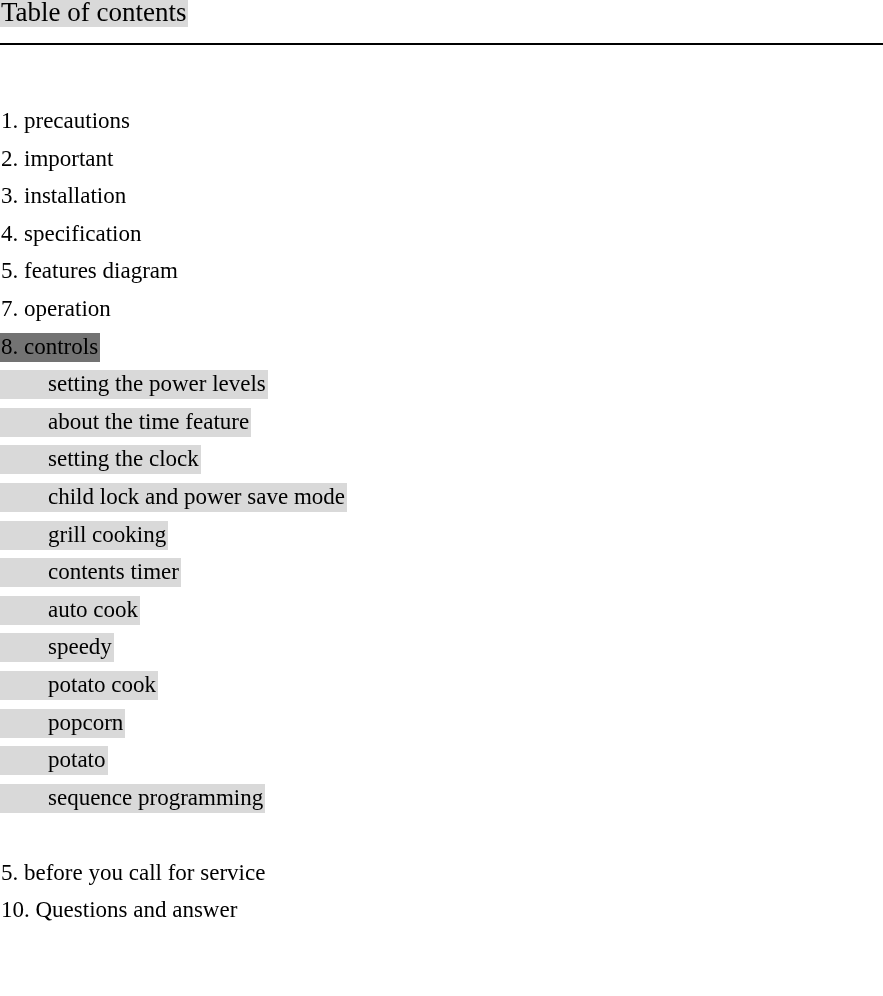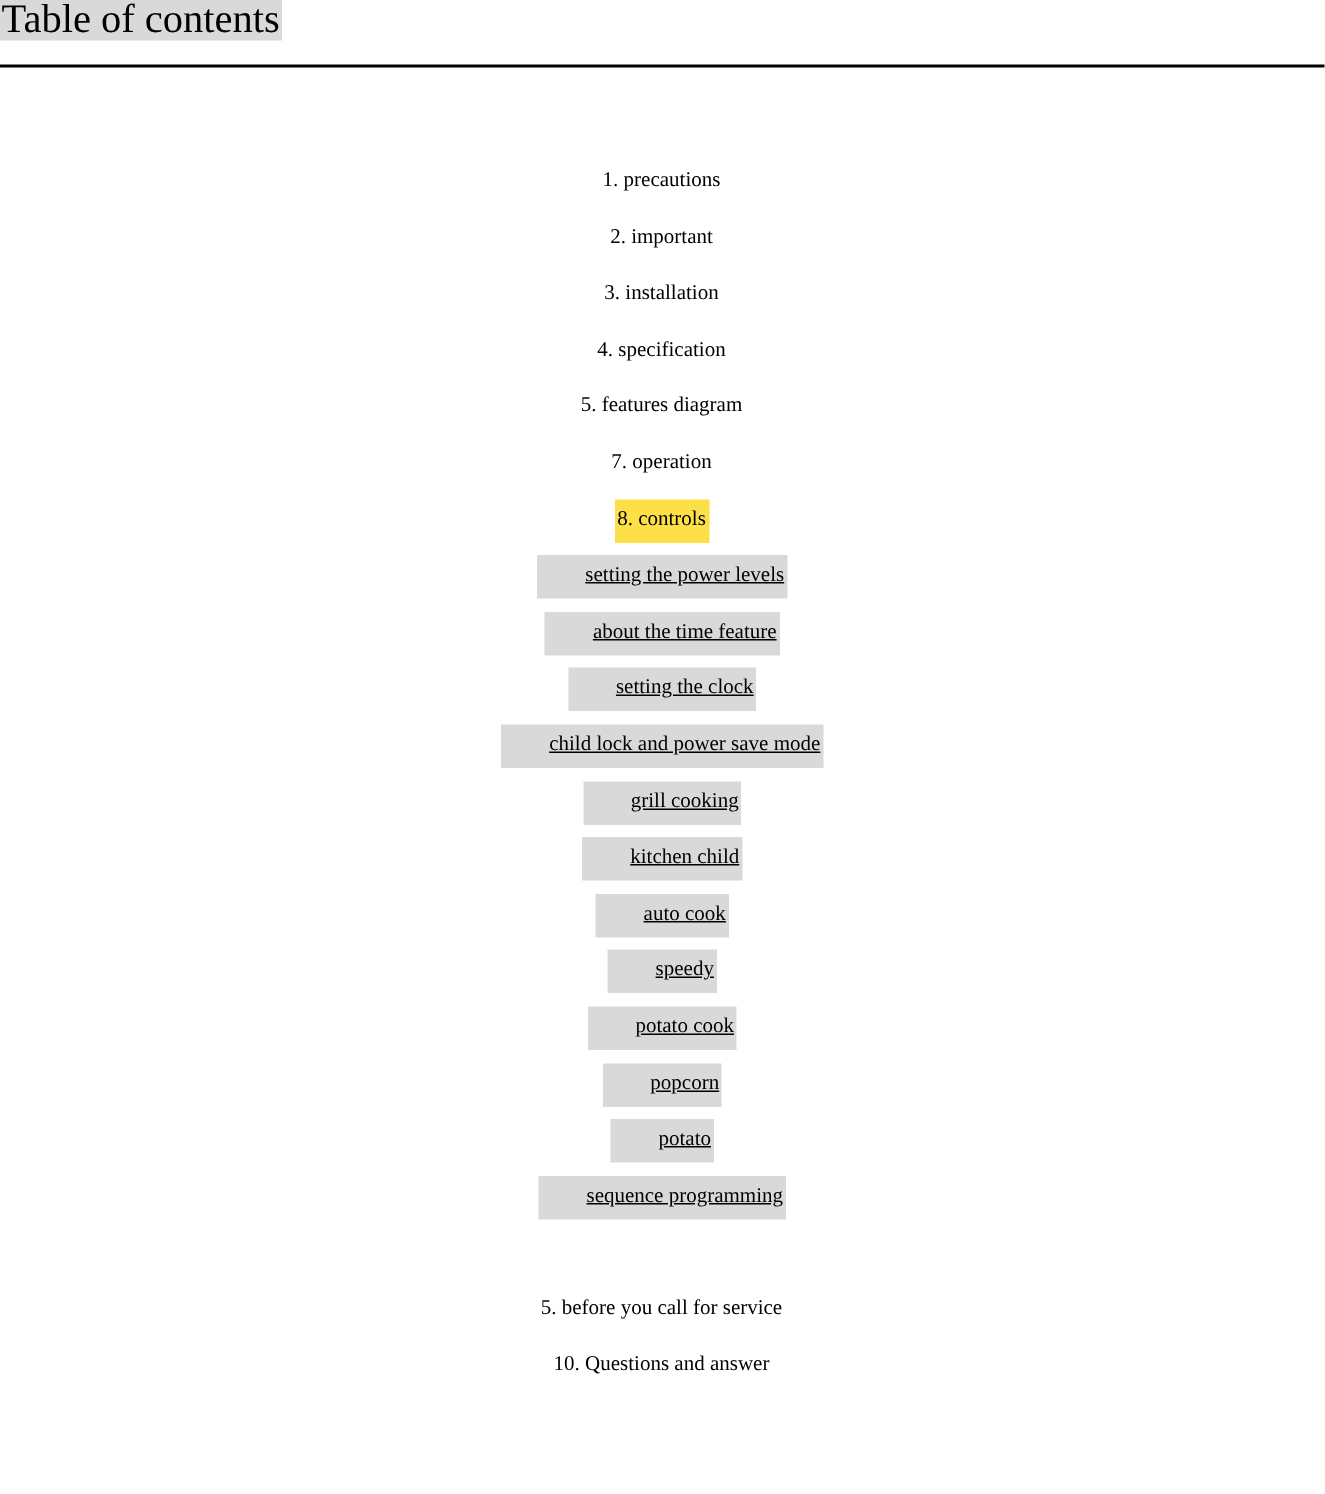--- a/index.html
+++ b/index.html
@@ -44,37 +44,35 @@
 
   
   .toc {
     position: absolute;
     left: 0px;
     top: 107px;
     width: 883px;
   }
   .toc-row {
     height: 37.6px;
-    font-size: 14px;
+    font-size: 23px;
     line-height: 26px;
     white-space: nowrap;
-    text-align: center;
   }
   .toc-row .txt {
     display: inline-block;
     padding: 1px 2px 2px 1px;
   }
   
   .toc-row.hl .txt {
-    background: #fde047;
+    background: #737373;
   }
   
   .toc-row.sub .txt {
-    padding-left: 32px;
-    text-decoration: underline;
+    padding-left: 48px;
   }
   .toc-row.sub.hl .txt {
     background: #d9d9d9;
   }
   
   .toc-row.spacer {
     height: 37.6px;
   }
 </style>
 </head>
@@ -90,21 +88,21 @@
     <div class="toc-row"><span class="txt">3. installation</span></div>
     <div class="toc-row"><span class="txt">4. specification</span></div>
     <div class="toc-row"><span class="txt">5. features diagram</span></div>
     <div class="toc-row"><span class="txt">7. operation</span></div>
     <div class="toc-row hl"><span class="txt">8. controls</span></div>
     <div class="toc-row sub hl"><span class="txt">setting the power levels</span></div>
     <div class="toc-row sub hl"><span class="txt">about the time feature</span></div>
     <div class="toc-row sub hl"><span class="txt">setting the clock</span></div>
     <div class="toc-row sub hl"><span class="txt">child lock and power save mode</span></div>
     <div class="toc-row sub hl"><span class="txt">grill cooking</span></div>
-    <div class="toc-row sub hl"><span class="txt">kitchen child</span></div>
+    <div class="toc-row sub hl"><span class="txt">contents timer</span></div>
     <div class="toc-row sub hl"><span class="txt">auto cook</span></div>
     <div class="toc-row sub hl"><span class="txt">speedy</span></div>
     <div class="toc-row sub hl"><span class="txt">potato cook</span></div>
     <div class="toc-row sub hl"><span class="txt">popcorn</span></div>
     <div class="toc-row sub hl"><span class="txt">potato</span></div>
     <div class="toc-row sub hl"><span class="txt">sequence programming</span></div>
     <div class="toc-row spacer"></div>
     <div class="toc-row"><span class="txt">5. before you call for service</span></div>
     <div class="toc-row"><span class="txt">10. Questions and answer</span></div>
   </div>

